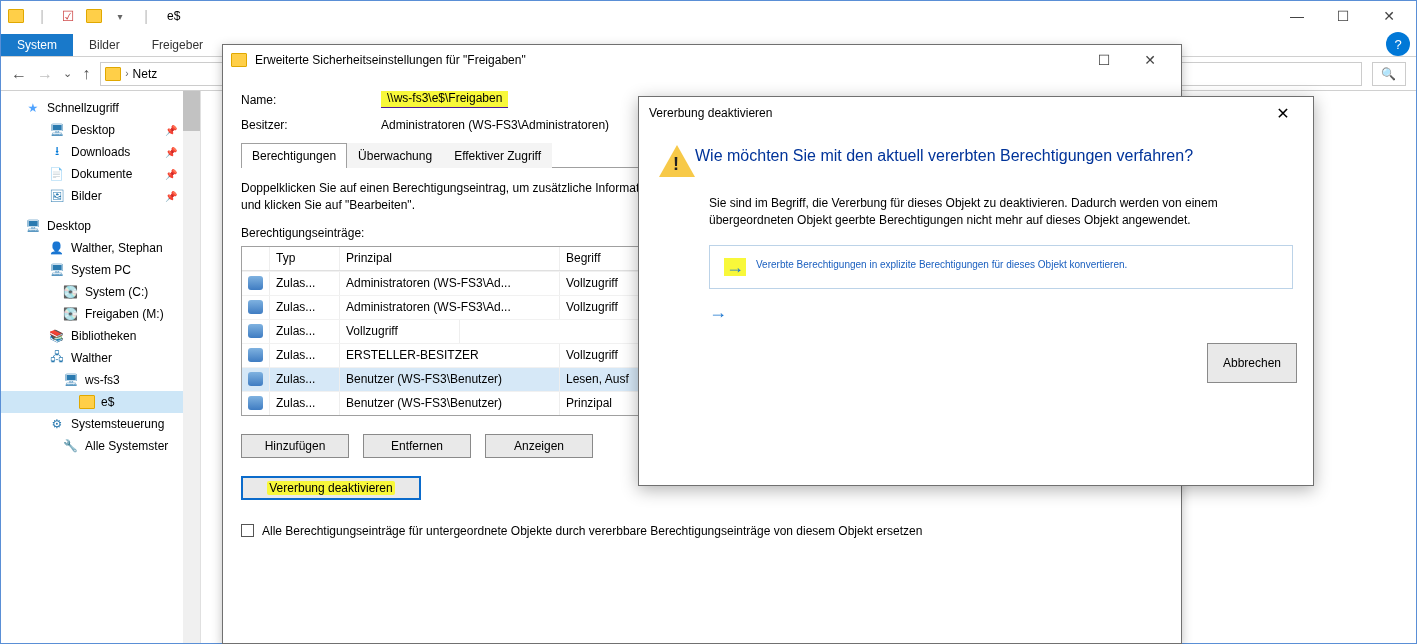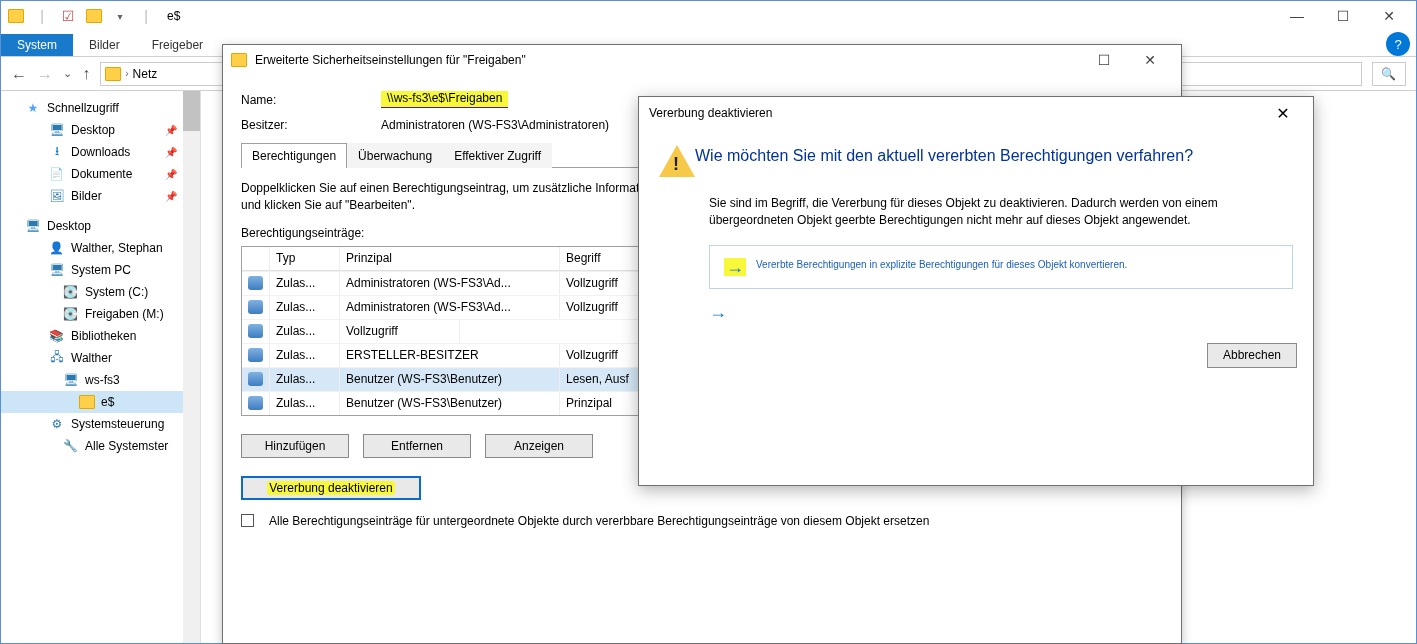--- a/index.html
+++ b/index.html
@@ -163,21 +163,21 @@
   .btn {
     min-width:108px; height:24px; border:1px solid #8a8a8a;
     background:#e9e9e9; font-size:12px;
     display:flex; align-items:center; justify-content:center;
   }
   .btn.primary-border {
     border:2px solid #0b6bcb; background:#e9e9e9;
   }
   .inherit-row { margin-top:18px; }
   .inherit-btn-wrap { display:inline-block; position:relative; }
-  .cb-row { margin-top:14px; display:flex; align-items:center; gap:15px; }
+  .cb-row { margin-top:24px; display:flex; align-items:center; gap:8px; }
   .cb { width:13px;height:13px;border:1px solid #555; }
 
   
   .confirm {
     position:absolute; left:638px; top:96px; width:676px; height:390px;
     background:#fff; border:1px solid #707070;
     box-shadow:0 4px 16px rgba(0,0,0,0.3);
   }
   .confirm-title {
     height:32px; display:flex; align-items:center; padding:0 10px;
@@ -210,21 +210,21 @@
   .option-link {
     margin-top:14px; margin-left:50px; display:flex; gap:10px; align-items:flex-start;
   }
   .arrow-blue { color:#1a75cf; font-size:18px; line-height:1; }
   .arrow-hl { background:#f8f83a; padding:0 2px; }
   .opt-text { color:#1a5fbf; font-size:10px; line-height:1.35; }
   .confirm-footer {
     display:flex; justify-content:flex-end; padding:10px 16px;
     border-top:0;
   }
-  .btn-ab { min-width:90px; height:25px; border:1px solid #8a8a8a; background:#e9e9e9;
+  .btn-ab { min-width:90px; height:40px; border:1px solid #8a8a8a; background:#e9e9e9;
     display:flex;align-items:center;justify-content:center; font-size:12px;}
 </style>
 </head>
 <body>
 
 <div class="explorer">
   <div class="title-bar">
     <div class="title-left">
       <span class="qat-icon">
           <span class="ico-folder"></span>

